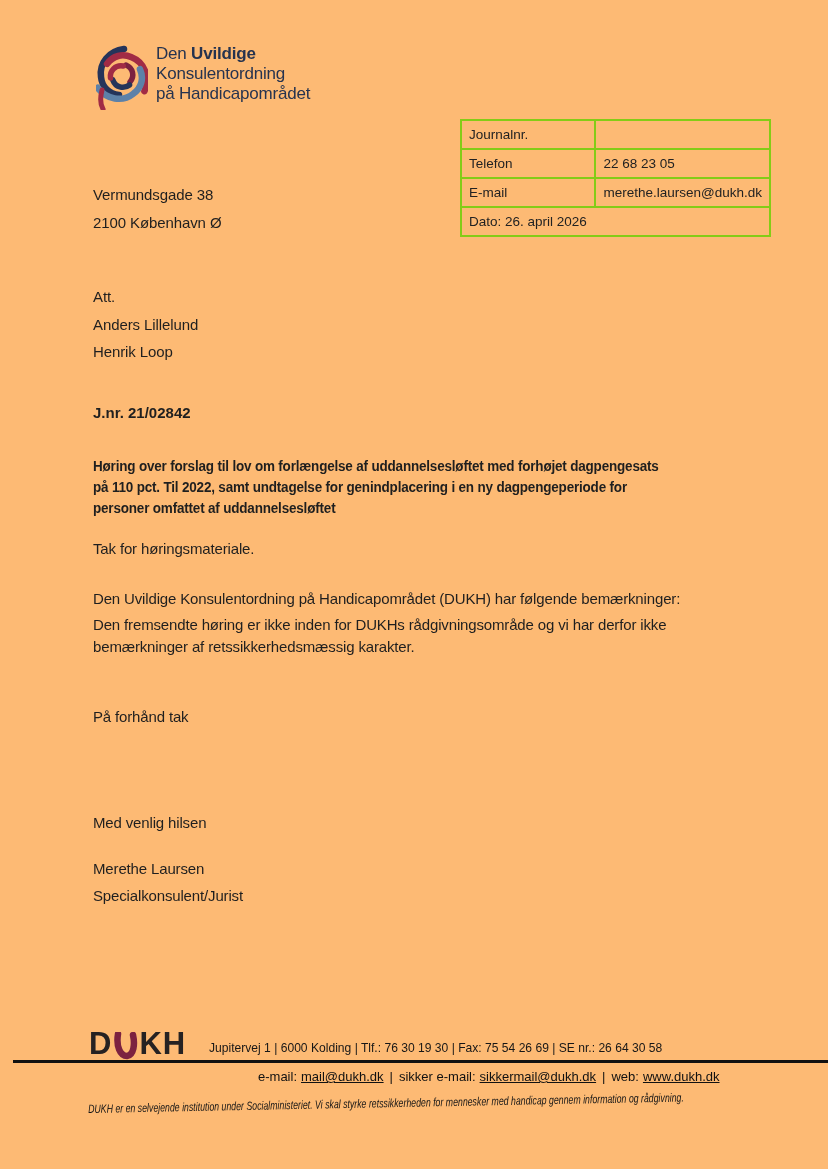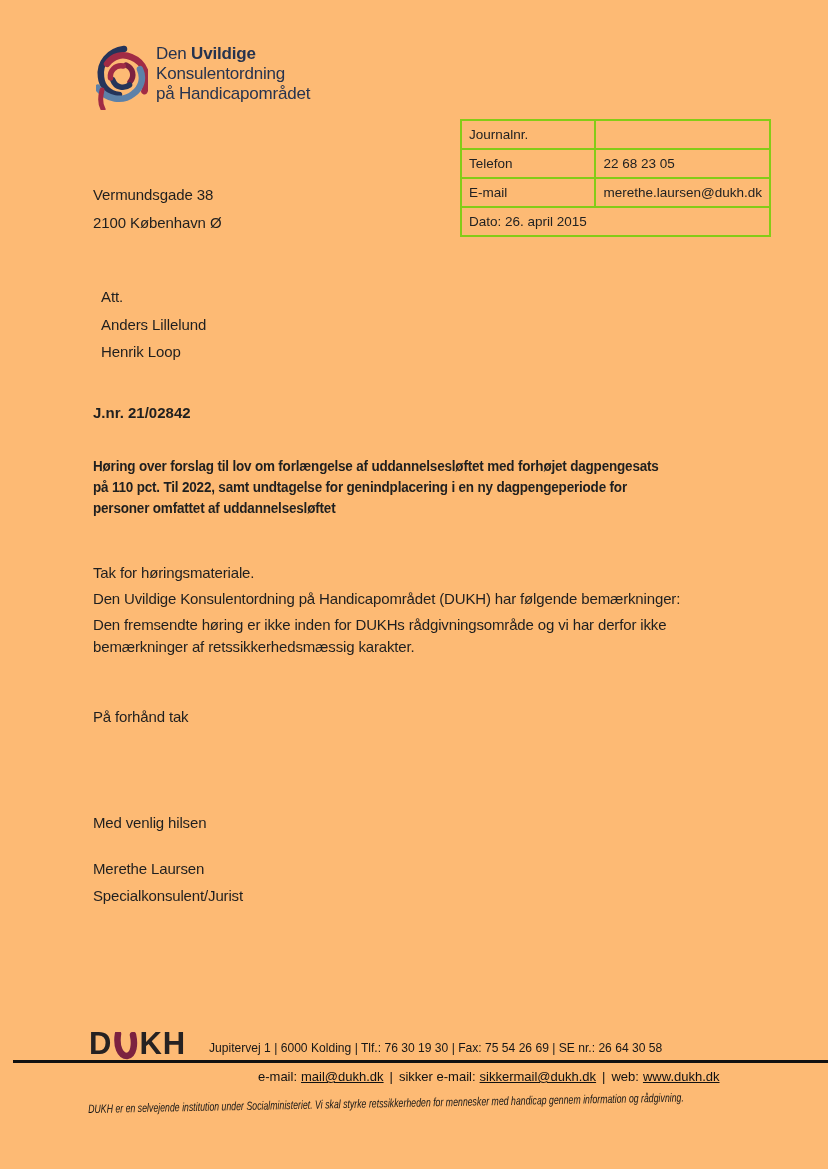--- a/index.html
+++ b/index.html
@@ -65,45 +65,45 @@
     </tr>
     <tr>
       <td class="lbl">Telefon</td>
       <td>22 68 23 05</td>
     </tr>
     <tr>
       <td class="lbl">E-mail</td>
       <td>merethe.laursen@dukh.dk</td>
     </tr>
     <tr>
-      <td colspan="2">Dato: 26. april 2015</td>
+      <td colspan="2">Dato: 26. april 2026</td>
     </tr>
   </tbody>
     </table>
 
   <div class="abs txt" style="left:93px;top:181px;">
     <div>Vermundsgade 38</div>
     <div>2100 København Ø</div>
   </div>
 
-  <div class="abs txt" style="left:93px;top:283px;margin-left:8px;">
+  <div class="abs txt" style="left:93px;top:283px;">
     <div>Att.</div>
     <div>Anders Lillelund</div>
     <div>Henrik Loop</div>
   </div>
 
   <div class="abs jnr" style="left:93px;top:404px;">J.nr. 21/02842</div>
 
   <div class="abs subject" style="left:93px;top:456px;">
     <div>Høring over forslag til lov om forlængelse af uddannelsesløftet med forhøjet dagpengesats</div>
     <div>på 110 pct. Til 2022, samt undtagelse for genindplacering i en ny dagpengeperiode for</div>
     <div>personer omfattet af uddannelsesløftet</div>
   </div>
 
-  <div class="abs body-line" style="left:93px;top:538px;margin-top:24px;">Tak for høringsmateriale.</div>
+  <div class="abs body-line" style="left:93px;top:538px;">Tak for høringsmateriale.</div>
   <div class="abs body-line" style="left:93px;top:588px;">Den Uvildige Konsulentordning på Handicapområdet (DUKH) har følgende bemærkninger:</div>
   <div class="abs" style="left:93px;top:614px;">
     <div class="body-line">Den fremsendte høring er ikke inden for DUKHs rådgivningsområde og vi har derfor ikke</div>
     <div class="body-line">bemærkninger af retssikkerhedsmæssig karakter.</div>
   </div>
   <div class="abs body-line" style="left:93px;top:706px;">På forhånd tak</div>
 
   <div class="abs body-line" style="left:93px;top:812px;">Med venlig hilsen</div>
   <div class="abs body-line" style="left:93px;top:858px;">Merethe Laursen</div>
   <div class="abs body-line" style="left:93px;top:885px;">Specialkonsulent/Jurist</div>

